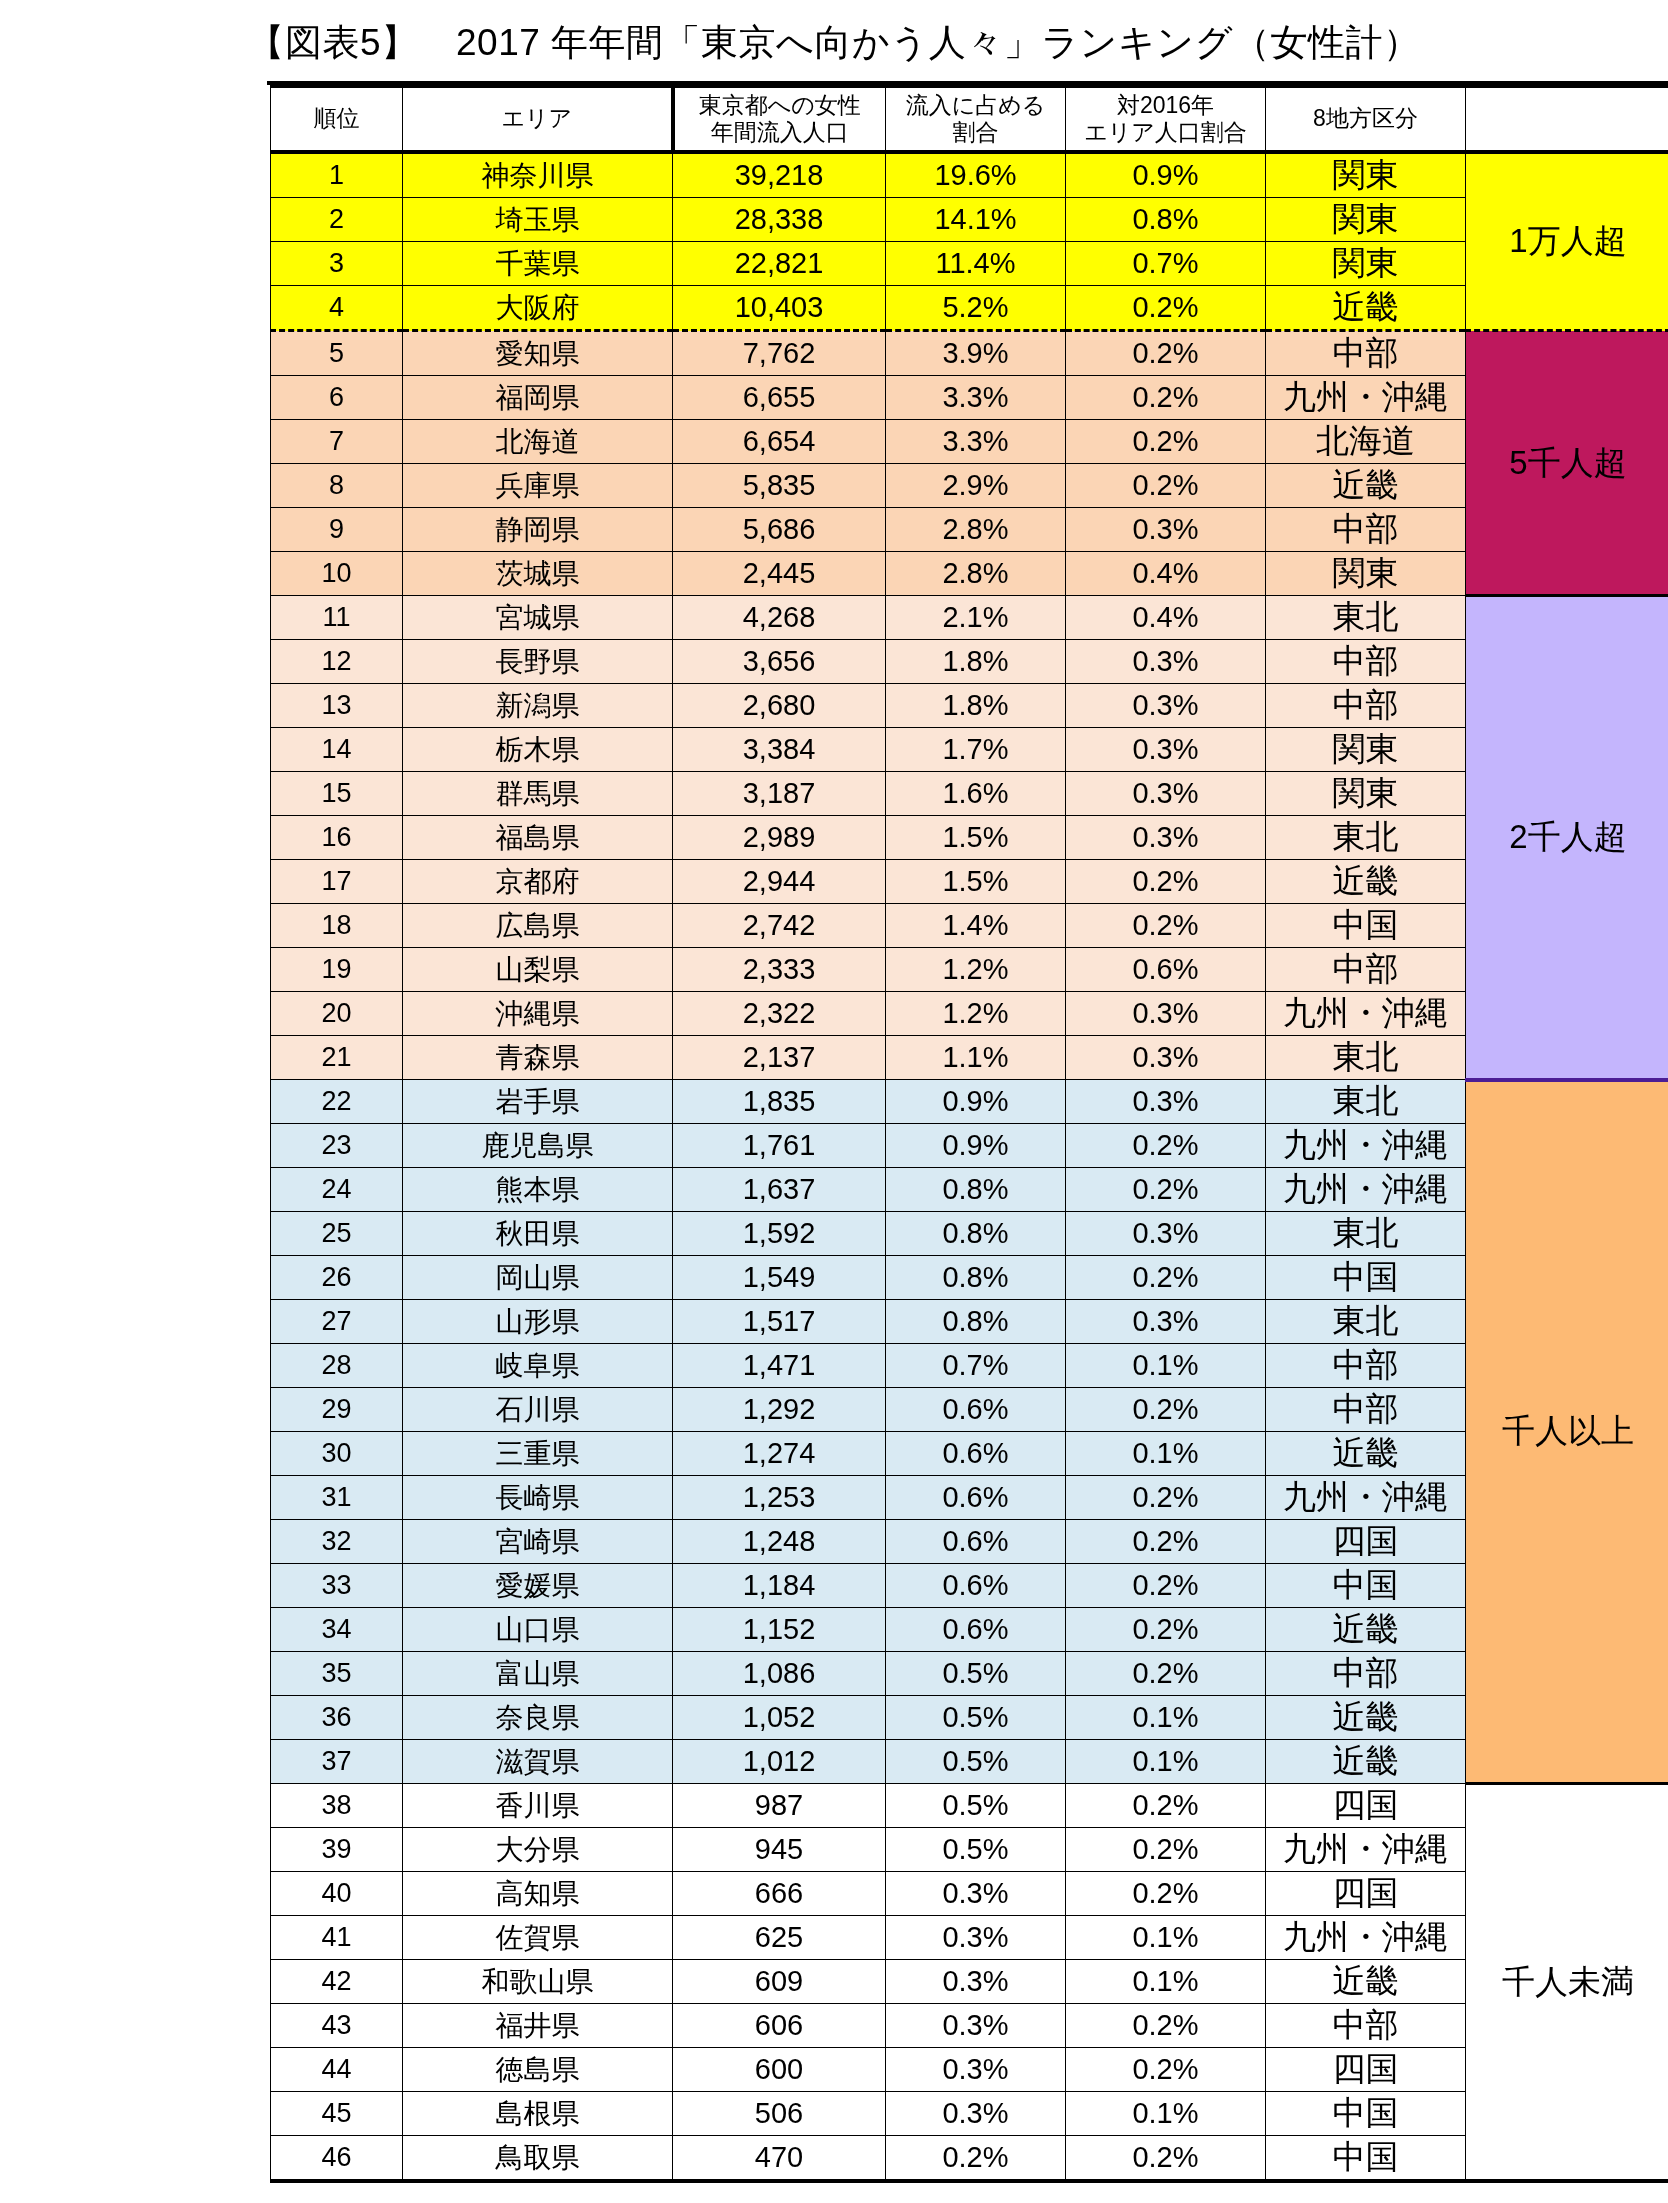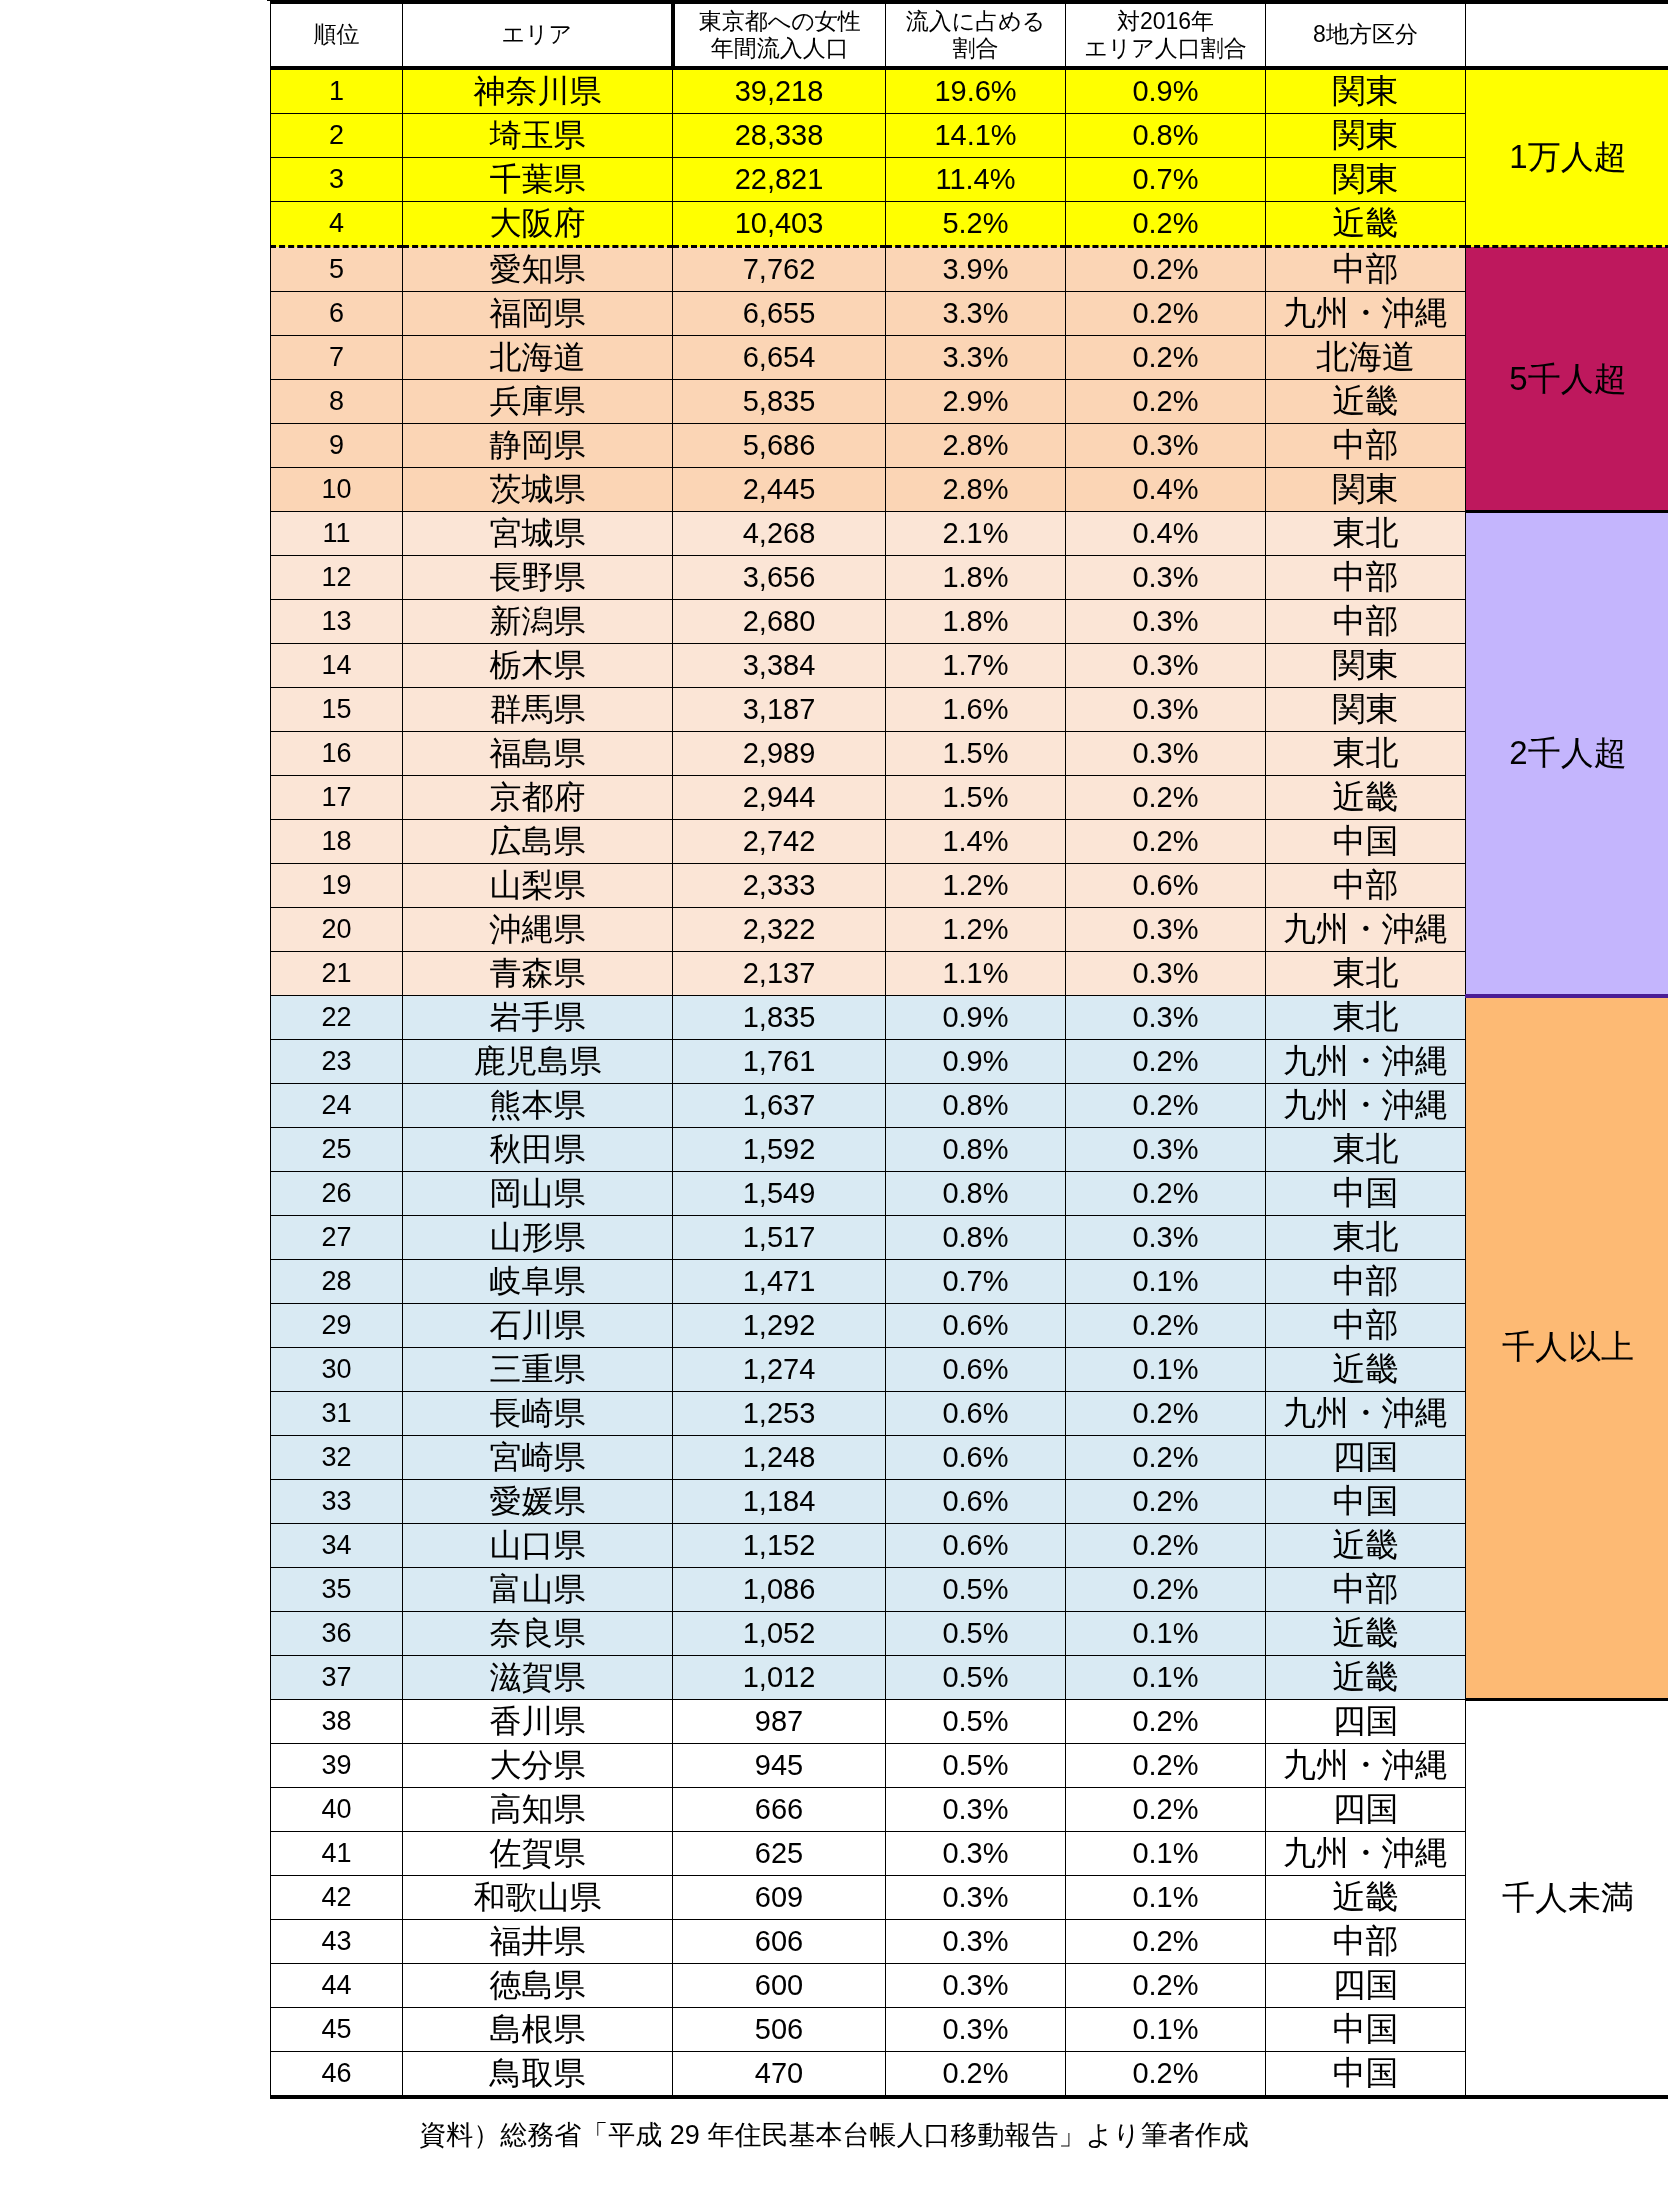--- a/index.html
+++ b/index.html
@@ -121,36 +121,37 @@
     background:#ffffff;
     border-left: 4px solid #000;
     border-right: 4px solid #000;
     border-top: 0;
     border-bottom: 4px solid #000;
   }
 
   
   td.num { font-size: 29px; }
   td.rk  { font-size: 27px; }
-  td.area { font-size: 32px; }
+  td.area { font-size: 28px; }
   td.region { font-size: 33px; }
 
   
   .source {
     text-align: center;
     font-size: 27px;
     margin-top: 18px;
     white-space: nowrap;
   }
 </style>
 </head>
 <body>
 
 <div class="page">
 
+  <div class="title">【図表5】　2017 年年間「東京へ向かう人々」ランキング（女性計）</div>
 
   <div class="table-wrap">
     <table class="rank">
       <colgroup>
         <col class="c-rank">
           <col class="c-area">
           <col class="c-pop">
         <col class="c-share">
           <col class="c-ratio">
           <col class="c-region">

